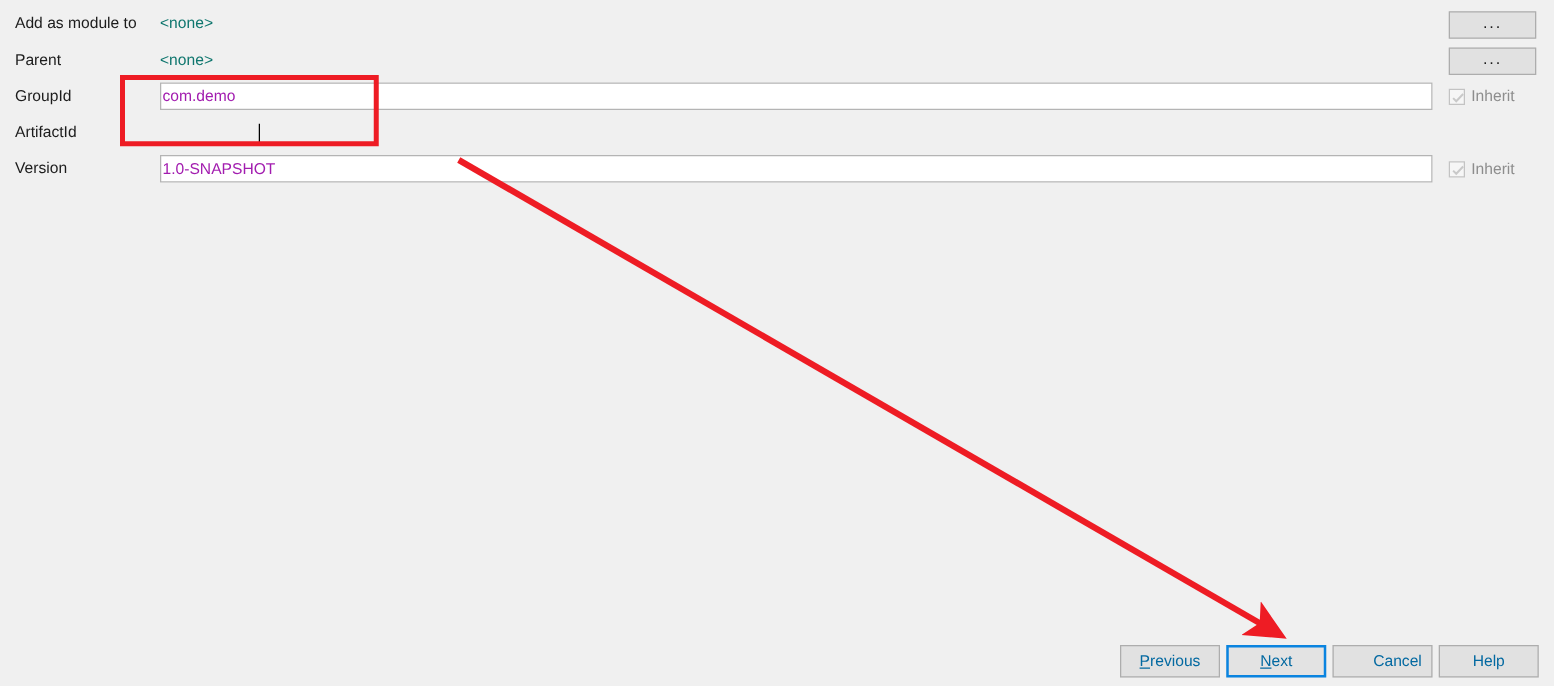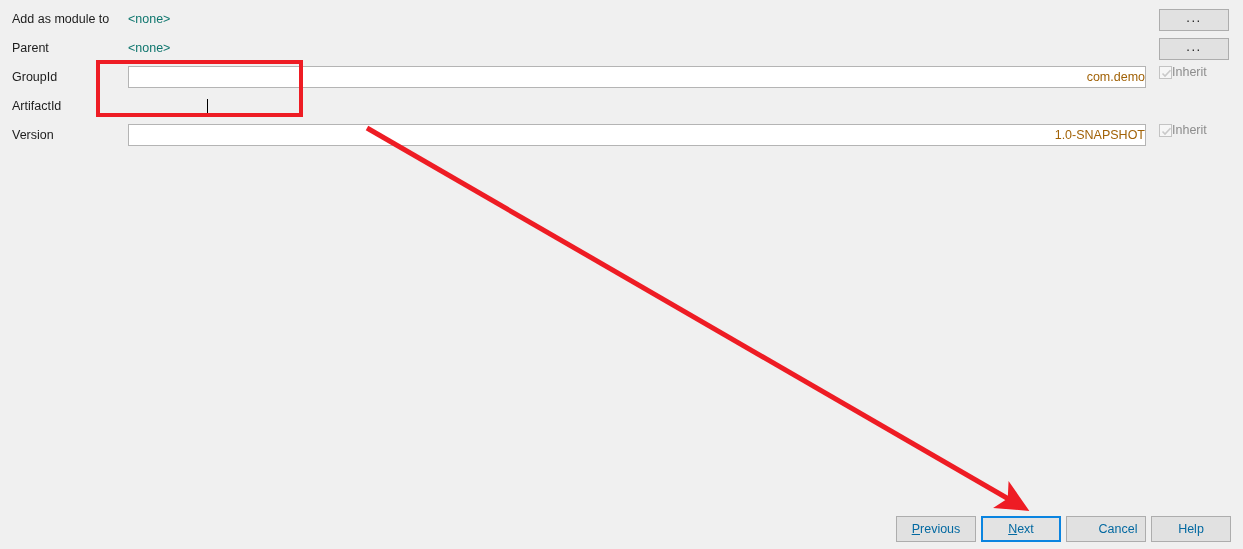--- a/index.html
+++ b/index.html
@@ -54,25 +54,24 @@
   .text-field {
     position: absolute;
     left: 128px;
     width: 1018px;
     height: 22px;
     box-sizing: border-box;
     background: #ffffff;
     border: 1px solid #b4b4b4;
     font-family: "Liberation Sans", sans-serif;
     font-size: 12.5px;
-    color: #a16207;
-    padding: 0 0 0 11px;
+    color: #a21caf;
+    padding: 0 0 0 1px;
     line-height: 20px;
     outline: none;
-    text-align: right;
   }
   .text-field.focused {
     border: 1px solid #0a7bd4;
   }
 
   .caret {
     position: absolute;
     width: 1px;
     background: #000;
     height: 15px;
@@ -104,20 +103,22 @@
     font-size: 13px;
     letter-spacing: 1.5px;
   }
 
   
   .inherit-wrap {
     position: absolute;
     left: 1159px;
     height: 22px;
     display: flex;
+    align-items: center;
+    gap: 5px;
   }
   .chk {
     width: 13px;
     height: 13px;
     box-sizing: border-box;
     border: 1px solid #c3c3c3;
     background: #f6f6f6;
     position: relative;
     flex: 0 0 auto;
   }

